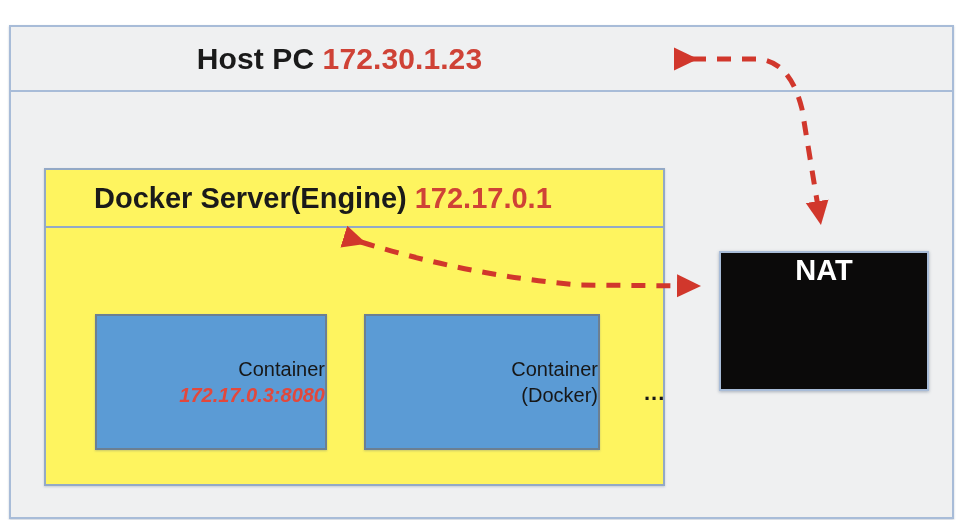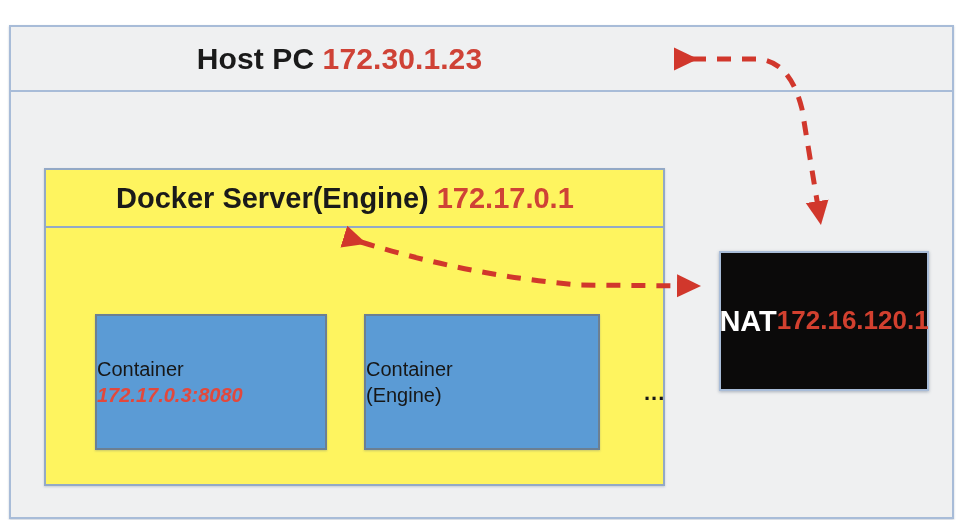--- a/index.html
+++ b/index.html
@@ -72,39 +72,38 @@
     box-shadow: 0 1px 2px rgba(100,120,150,.3);
   }
   .docker-header {
     position: absolute;
     left: 0; top: 0; right: 0;
     height: 58px;
     border-bottom: 2px solid #93a9c6;
     box-sizing: border-box;
     display: flex;
     align-items: center;
-    padding-left: 22px;
   }
   .docker-title {
     font-size: 29px;
     font-weight: 700;
     color: #1a1a1a;
     white-space: nowrap;
     padding-left: 48px;
   }
 
   
   .container-box {
     position: absolute;
     background: #5b9bd5;
     border: 2px solid #6b7f93;
     box-sizing: border-box;
     display: flex;
     flex-direction: column;
-    align-items: flex-start;
+    align-items: flex-end;
     justify-content: center;
     box-shadow: 0 1px 2px rgba(80,100,130,.3);
   }
   .container-box .c-line {
     font-size: 20px;
     color: #171717;
     line-height: 1.30;
     white-space: nowrap;
   }
   .container-box .c-ip {
@@ -133,23 +132,22 @@
   .nat-box {
     position: absolute;
     left: 708px;
     top: 224px;
     width: 210px;
     height: 140px;
     background: #0b0a0a;
     border: 2px solid #a8bcd8;
     box-sizing: border-box;
     display: flex;
-    flex-direction: row;
+    flex-direction: column;
     align-items: center;
-    justify-content: center;
     box-shadow: 0 1px 3px rgba(60,80,110,.4);
   }
   .nat-title {
     font-size: 29px;
     font-weight: 700;
     color: #ffffff;
     line-height: 1.18;
   }
   .nat-ip {
     font-size: 26px;
@@ -191,29 +189,28 @@
         </div>
       </div>
 
       <div class="container-box" id="container-tomcat">
         <div class="c-line">Container</div>
         <div class="c-ip">172.17.0.3:8080</div>
       </div>
 
       <div class="container-box" id="container-mysql">
         <div class="c-line">Container</div>
-        <div class="c-line">(Engine)</div>
+        <div class="c-line">(Docker)</div>
       </div>
 
       <div class="ellipsis">...</div>
     </div>
 
     <div class="nat-box">
       <div class="nat-title">NAT</div>
-      <div class="nat-ip">172.16.120.1</div>
     </div>
   </div>
 
   <svg id="arrows" viewBox="0 0 966 520" xmlns="http://www.w3.org/2000/svg">
     <defs>
       <marker id="arrowhead" markerWidth="5.2" markerHeight="5.2" refX="3.6" refY="2.6" orient="auto" markerUnits="strokeWidth">
         <path d="M0,0.3 L4.8,2.6 L0,4.9 z" fill="#d1372c"></path>
       </marker>
     </defs>
 

